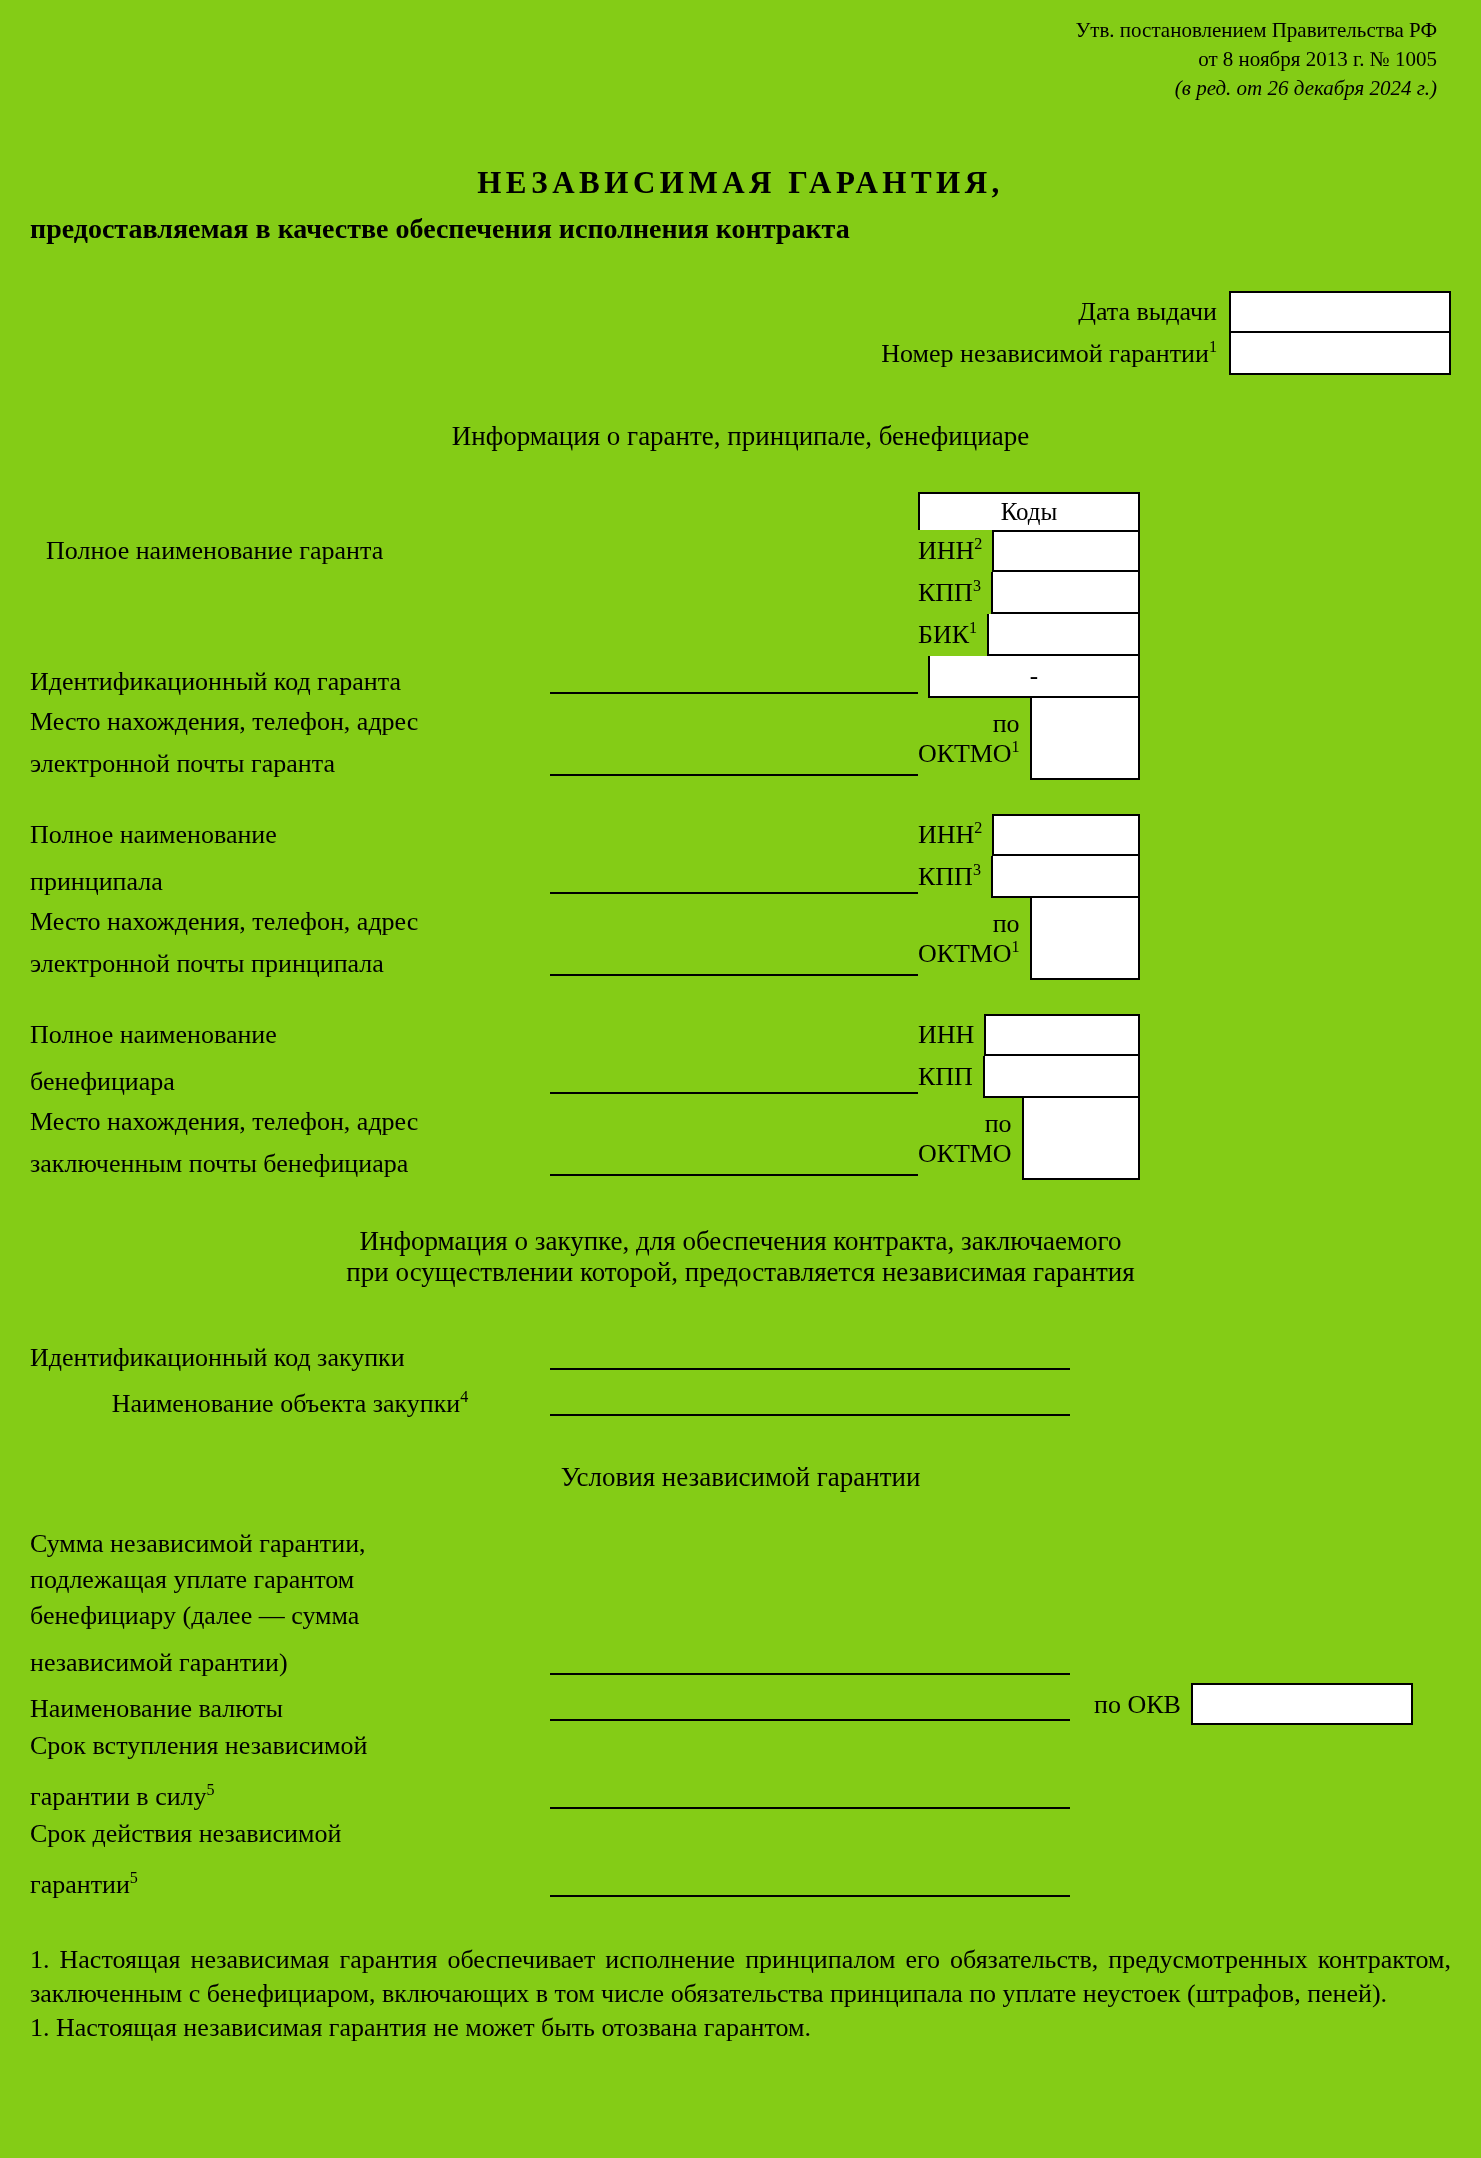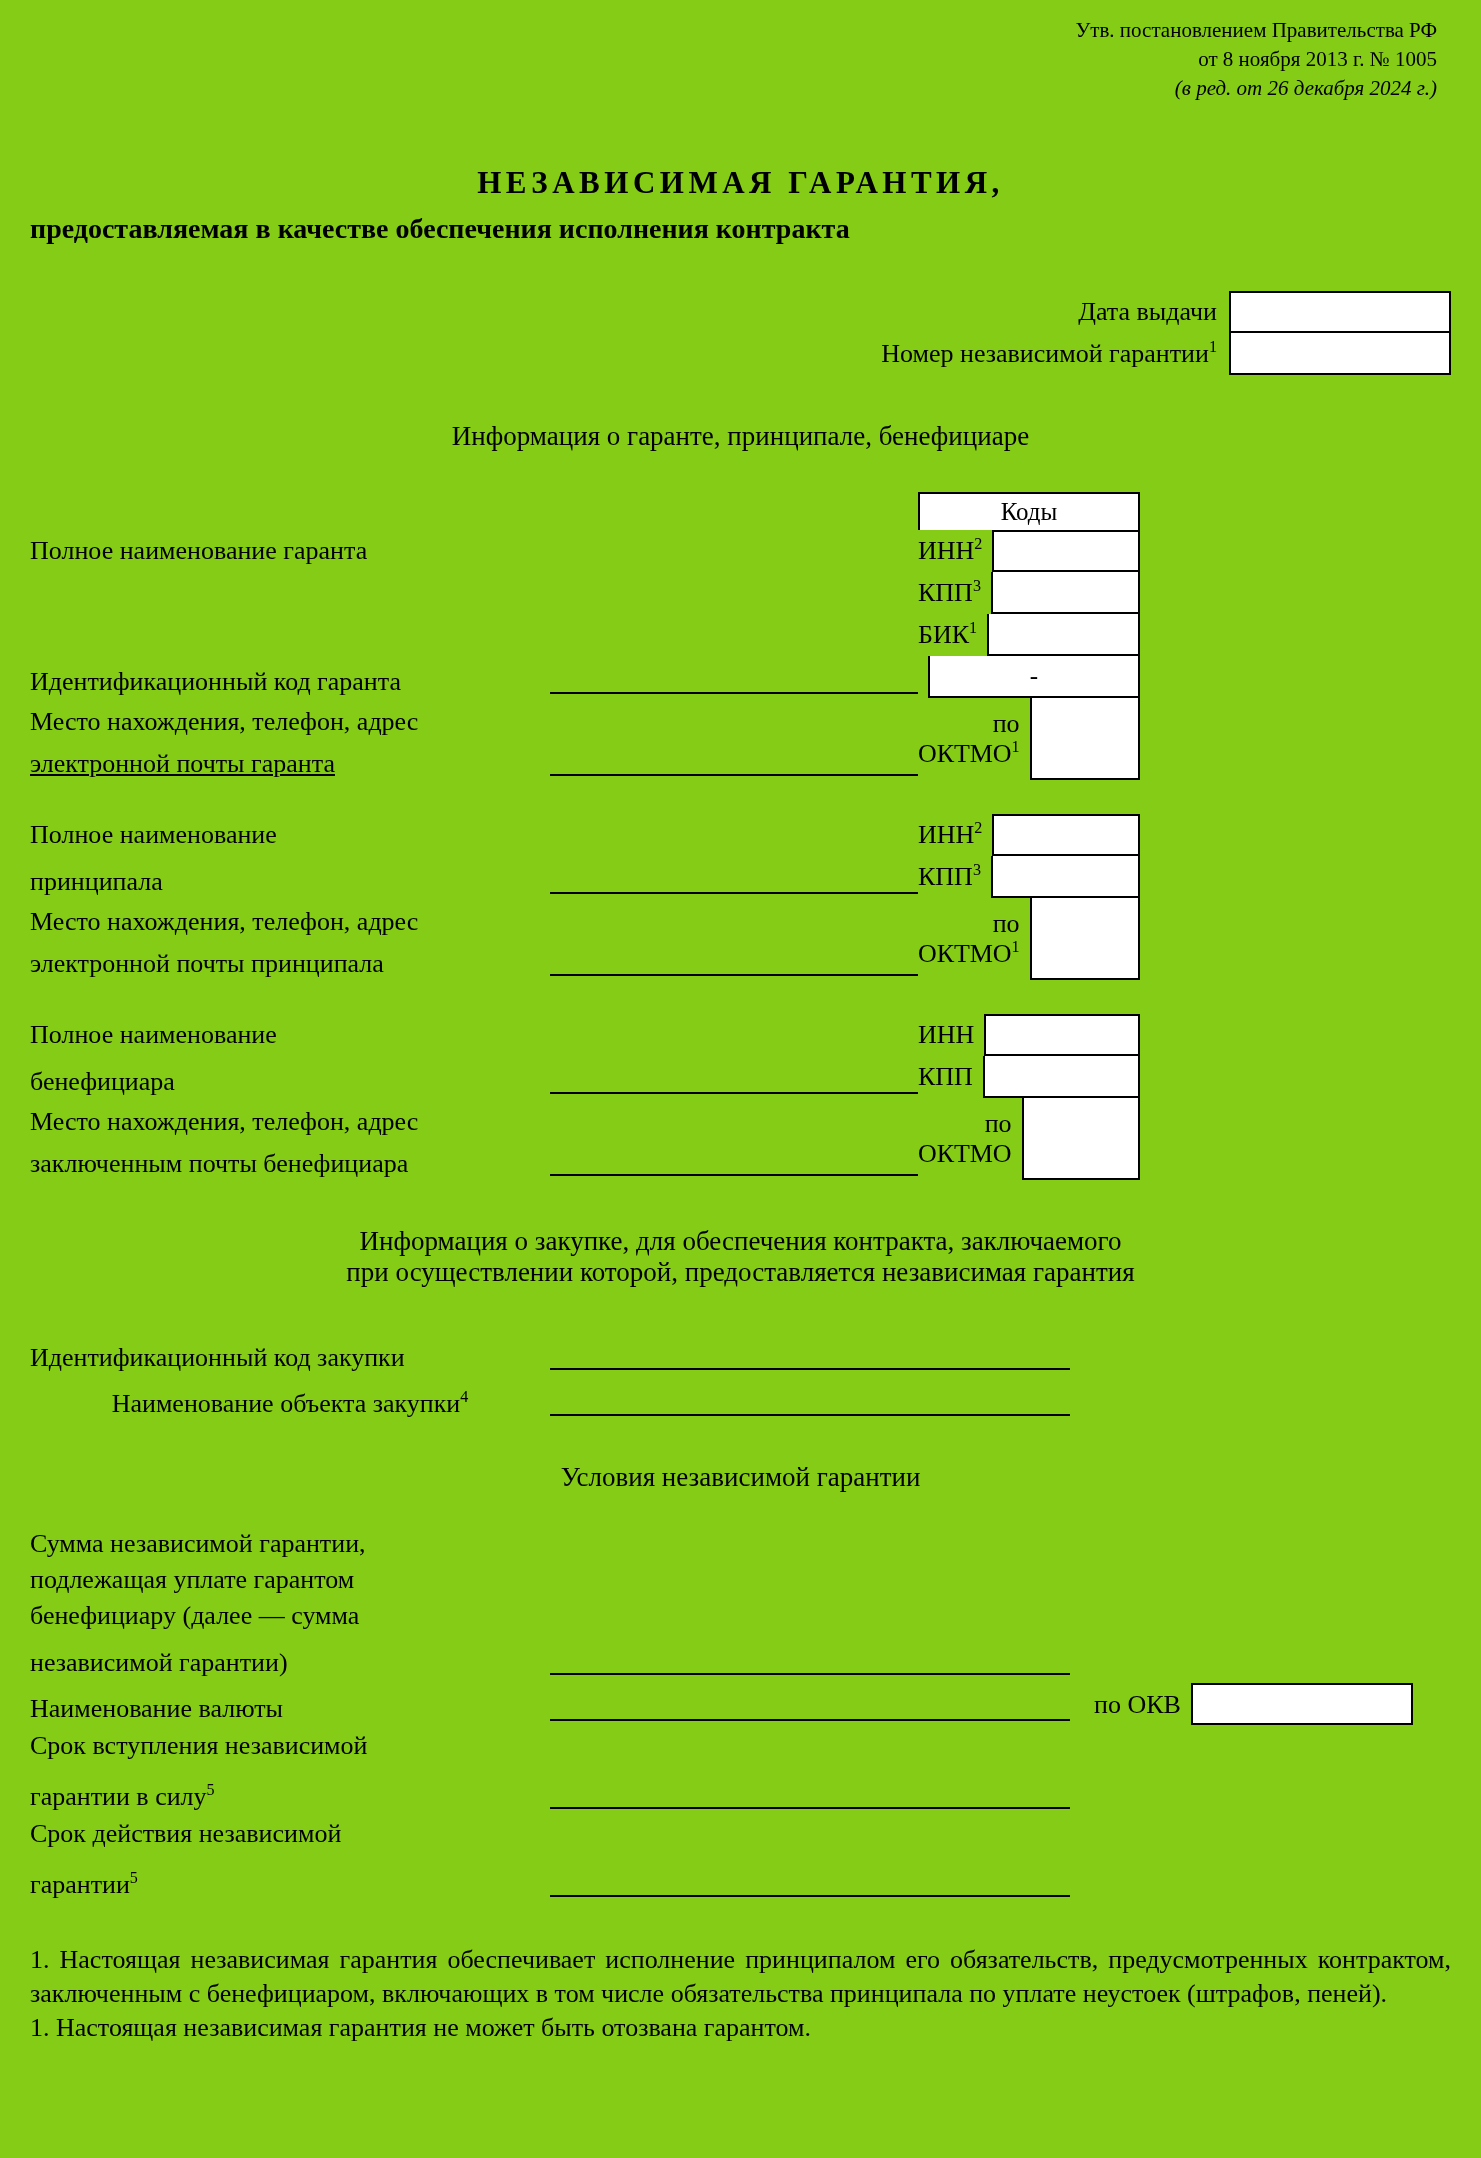--- a/index.html
+++ b/index.html
@@ -175,35 +175,35 @@
       <div class="hl"><span>Номер независимой гарантии</span><sup>1</sup></div>
       <div class="box hb"></div>
     </div>
   </div>
 
   <div class="section-head" style="margin-top:46px;">Информация о гаранте, принципале, бенефициаре</div>
 
   <div class="party" style="margin-top:40px;">
     <div class="left">
       <div class="lbl" style="height:38px;">&nbsp;</div>
-      <div class="lbl" style="height:42px;line-height:42px;">Полное наименование гаранта</div>
+      <div class="lbl" style="height:42px;line-height:42px;margin-left:16px;">Полное наименование гаранта</div>
       <div style="height:42px;"></div>
       <div style="height:42px;"></div>
       <div class="lblrow" style="height:42px;">
         <div class="lbl" style="width:520px;">Идентификационный код гаранта</div>
         <div class="fill" style="padding-bottom:4px;">
             <div class="rule"></div>
           </div>
       </div>
       <div class="lblrow" style="height:40px;">
         <div class="lbl" style="width:520px;">Место нахождения, телефон, адрес</div>
         <div class="fill"></div>
       </div>
       <div class="lblrow" style="height:42px;">
-        <div class="lbl" style="width:520px;text-decoration:underline;">электронной почты гаранта</div>
+        <div class="lbl" style="width:520px;">электронной почты гаранта</div>
         <div class="fill" style="padding-bottom:4px;">
             <div class="rule"></div>
           </div>
       </div>
     </div>
 
     <div class="right">
       <div style="display:flex;align-items:stretch;">
         <div style="flex:1 1 auto;text-align:right;"></div>
         <div class="box codehdr" style="width:222px;border-bottom:none;">Коды</div>

